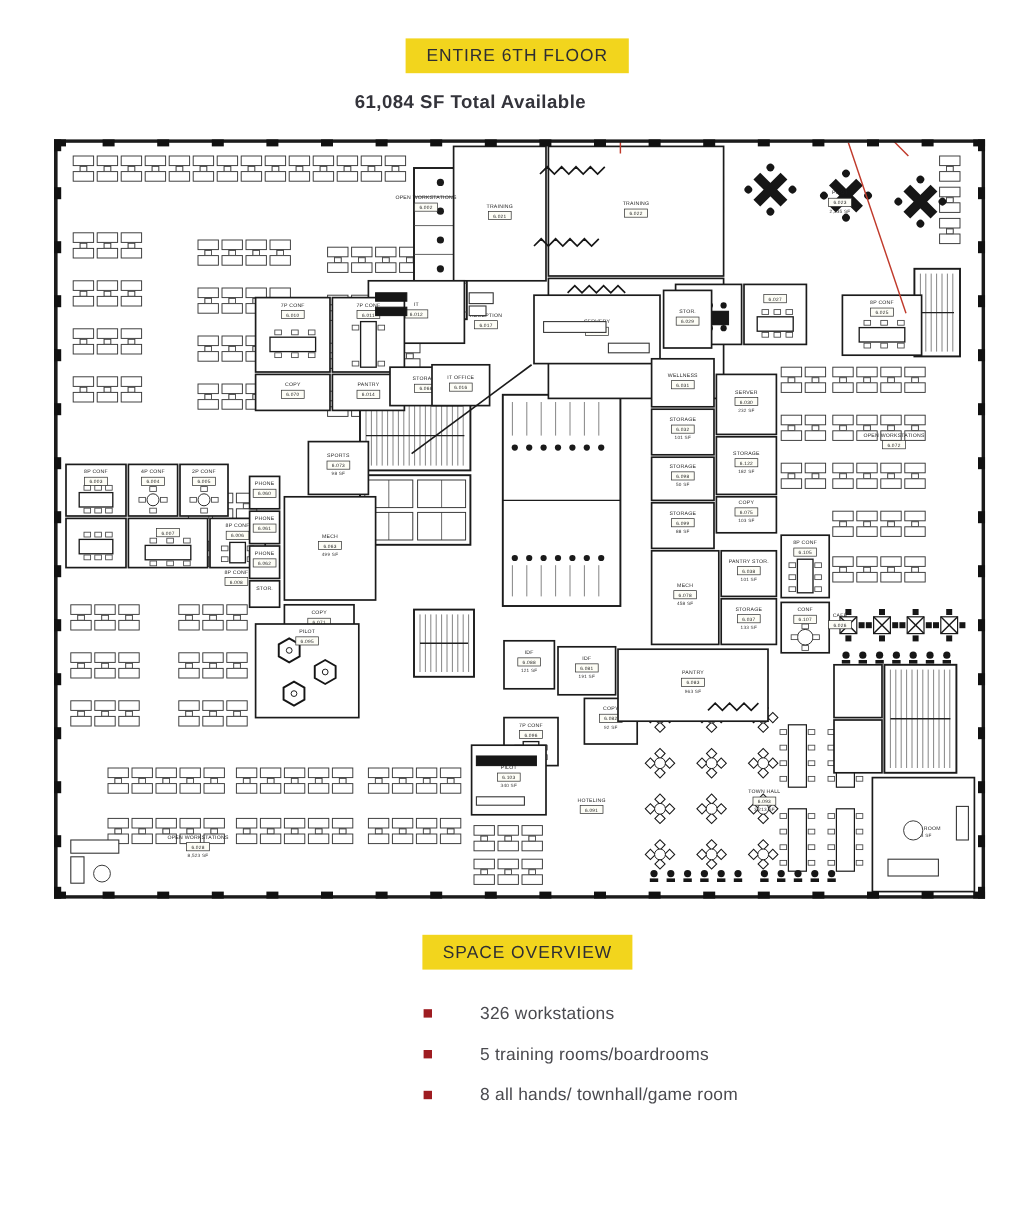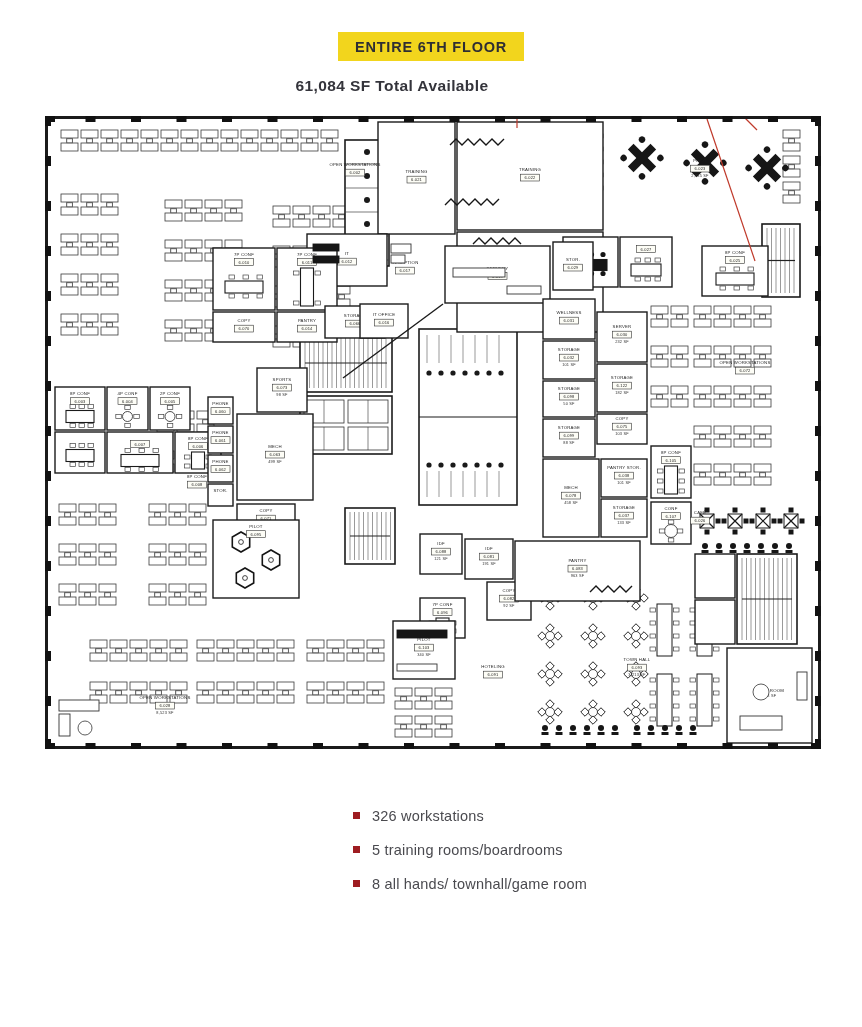--- a/index.html
+++ b/index.html
@@ -1,29 +1,29 @@
 <!DOCTYPE html>
 <html style="--accent: #f2d51d; --bullet: #9e1c21;"><head>
 <meta charset="utf-8">
 <style>
   * { box-sizing: border-box; margin: 0; padding: 0; }
   html,body { width: 862px; height: 1027px; background: #fff; overflow: hidden;
     font-family: "Liberation Sans", sans-serif; }
   .page { position: relative; width: 862px; height: 1027px; background: #fff; }
   .badge { display: inline-block; background: var(--accent, #f2d51d); color: #2e2e33;
-    font-weight: bold; font-size: 14.5px; letter-spacing: .8px; padding: 7px 17px 6px 17px; }
+    font-weight: normal; font-size: 14.5px; letter-spacing: .8px; padding: 7px 17px 6px 17px; }
   .header { position: absolute; top: 32px; left: 0; width: 862px; text-align: center; }
   .title { position: absolute; top: 77px; left: 0; width: 784px; text-align: center;
     font-weight: bold; font-size: 15.5px; letter-spacing: .4px; color: #34343b; }
   .plan-wrap { position: absolute; left: 45px; top: 116px; width: 776px; height: 633px; }
   svg { display: block; }
   .overview { position: absolute; left: 352px; top: 779px; width: 460px; }
   .ov-list { list-style: none; margin-top: 29px; }
   .ov-list li { display: flex; align-items: flex-start; margin-bottom: 18px;
-    font-size: 14.5px; color: #4a4a4f; letter-spacing: .2px; line-height: 16px; }
+    font-size: 14.5px; color: #4a4a4f; letter-spacing: .2px; line-height: 16px; gap: 28px; }
   .ov-list .sq { flex: 0 0 auto; width: 7px; height: 7px; background: var(--bullet, #9e1c21);
     margin: 4px 12px 0 1px; }
 </style>
 </head>
 <body>
 
 <div class="page">
 
   <div class="header">
     <span class="badge">ENTIRE 6TH FLOOR</span>
@@ -1671,20 +1671,21 @@
         <rect x="0" y="535" width="6" height="10" fill="#111"></rect>
         <rect x="770" y="535" width="6" height="10" fill="#111"></rect>
         <rect x="0" y="580" width="6" height="10" fill="#111"></rect>
         <rect x="770" y="580" width="6" height="10" fill="#111"></rect>
         <rect x="0" y="623" width="6" height="10" fill="#111"></rect>
         <rect x="770" y="623" width="6" height="10" fill="#111"></rect>
       </svg>
   </div>
 
   <div class="overview">
+    <span class="badge">SPACE OVERVIEW</span>
     <ul class="ov-list">
       <li>
           <span class="sq"></span>
           <span>326 workstations</span>
         </li>
       <li>
           <span class="sq"></span>
           <span>5 training rooms/boardrooms</span>
         </li>
       <li>

